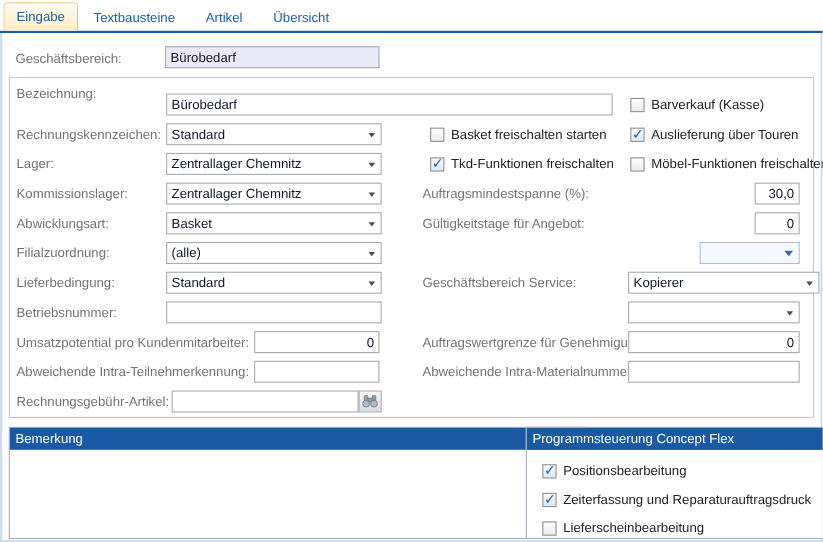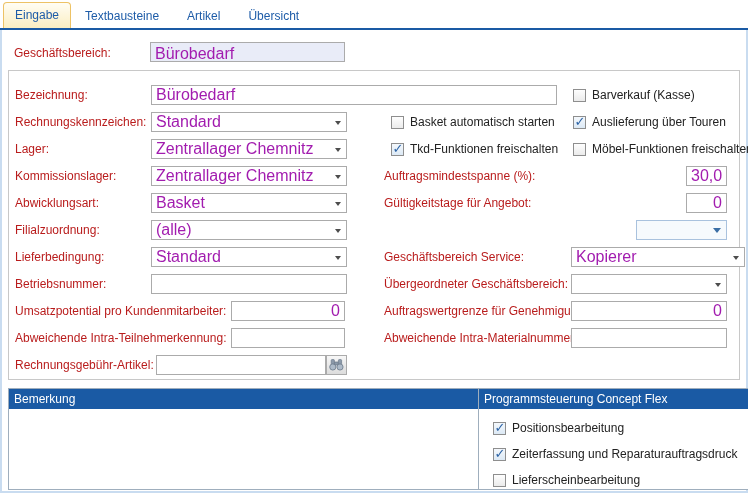--- a/index.html
+++ b/index.html
@@ -12,24 +12,24 @@
   .tab { padding:5px 14px 5px 14px; color:#1E5CA8; cursor:default; }
   .tab.active { background:linear-gradient(#FFFDF4,#FBEEC2); border:1px solid #EDC265; border-bottom:none;
                 border-radius:4px 4px 0 0; padding:5px 11px 6px 11px; }
   .tabline { position:absolute; left:0; top:28px; width:748px; height:2px; background:#1A5AA4; }
 
   
   .edge-l { position:absolute; left:0; top:30px; bottom:0; width:2px; background:#C9DCF0; }
   .edge-r { position:absolute; right:0; top:30px; bottom:0; width:2px; background:#C9DCF0; }
   .edge-b { position:absolute; left:0; bottom:0; width:748px; height:2px; background:#C9DCF0; }
 
-  .lbl { position:absolute; white-space:nowrap; color:#b91c1c; }
+  .lbl { position:absolute; white-space:nowrap; color:#737373; }
 
-  .field { position:absolute; height:20px; background:#fff; border:1px solid #ABABAB; font-size:16px;
-           font-family:"Liberation Sans","DejaVu Sans",sans-serif; color:#a21caf; padding:2px 4px; }
+  .field { position:absolute; height:20px; background:#fff; border:1px solid #ABABAB; font-size:12px;
+           font-family:"Liberation Sans","DejaVu Sans",sans-serif; color:#0f172a; padding:2px 4px; }
   input.field { outline:none; }
   .field.readonly { background:#E9ECF8; }
   .num { text-align:right; }
 
   .select { display:flex; align-items:center; padding:2px 18px 2px 4px; background:#fff; }
   .select .arrow { position:absolute; right:5px; top:8px; width:0; height:0;
                    border-left:3.5px solid transparent; border-right:3.5px solid transparent; border-top:4px solid #4D4D4D; }
   .select.datefield { background:#F6FAFD; border-color:#A9C2DE; }
   .select.datefield .arrow { border-left:4.5px solid transparent; border-right:4.5px solid transparent; border-top:5px solid #3A6EA5; top:7px; }
 
@@ -62,21 +62,21 @@
   <div class="tabline"></div>
   <div class="edge-l"></div>
   <div class="edge-r"></div>
   <div class="edge-b"></div>
 
   <div class="lbl" style="left:14px; top:46px;">Geschäftsbereich:</div>
   <div class="field readonly" style="left:150px; top:42px; width:195px;">Bürobedarf</div>
 
   <div class="groupbox">
 
-    <div class="lbl" style="left:6px; top:17px;">Bezeichnung:</div>
+    <div class="lbl" style="left:6px; top:7px;">Bezeichnung:</div>
     <div class="lbl" style="left:6px; top:44px;">Rechnungskennzeichen:</div>
     <div class="lbl" style="left:6px; top:71px;">Lager:</div>
     <div class="lbl" style="left:6px; top:98px;">Kommissionslager:</div>
     <div class="lbl" style="left:6px; top:125px;">Abwicklungsart:</div>
     <div class="lbl" style="left:6px; top:152px;">Filialzuordnung:</div>
     <div class="lbl" style="left:6px; top:179px;">Lieferbedingung:</div>
     <div class="lbl" style="left:6px; top:206px;">Betriebsnummer:</div>
     <div class="lbl" style="left:6px; top:233px;">Umsatzpotential pro Kundenmitarbeiter:</div>
     <div class="lbl" style="left:6px; top:260px;">Abweichende Intra-Teilnehmerkennung:</div>
     <div class="lbl" style="left:6px; top:287px;">Rechnungsgebühr-Artikel:</div>
@@ -119,39 +119,38 @@
         <circle cx="11" cy="8" r="3.1" fill="#AEBBC9" stroke="#6B7989" stroke-width="0.8"></circle>
       </svg>
     </div>
 
     <div class="cb" style="left:564px; top:16px;">
       <span class="box"></span>
       <span>Barverkauf (Kasse)</span>
     </div>
     <div class="cb" style="left:382px; top:43px;">
       <span class="box"></span>
-      <span>Basket automatisch starten</span>
+      <span>Basket freischalten starten</span>
     </div>
     <div class="cb checked" style="left:564px; top:43px;">
       <span class="box"></span>
       <span>Auslieferung über Touren</span>
     </div>
     <div class="cb checked" style="left:382px; top:70px;">
       <span class="box"></span>
       <span>Tkd-Funktionen freischalten</span>
     </div>
     <div class="cb" style="left:564px; top:70px;">
       <span class="box"></span>
       <span>Möbel-Funktionen freischalten</span>
     </div>
 
     <div class="lbl" style="left:375px; top:98px;">Auftragsmindestspanne (%):</div>
     <div class="lbl" style="left:375px; top:125px;">Gültigkeitstage für Angebot:</div>
     <div class="lbl" style="left:375px; top:179px;">Geschäftsbereich Service:</div>
-    <div class="lbl" style="left:375px; top:206px;">Übergeordneter Geschäftsbereich:</div>
     <div class="lbl" style="left:375px; top:233px;">Auftragswertgrenze für Genehmigung</div>
     <div class="lbl" style="left:375px; top:260px;">Abweichende Intra-Materialnummer:</div>
 
     <input class="field num" style="left: 677px; top: 95px; width: 41px;" value="30,0">
     <input class="field num" style="left: 677px; top: 122px; width: 41px;" value="0">
     <div class="field select datefield" style="left:627px; top:149px; width:91px;">
       <span></span>
       <span class="arrow"></span>
     </div>
     <div class="field select" style="left:562px; top:176px; width:174px;">

